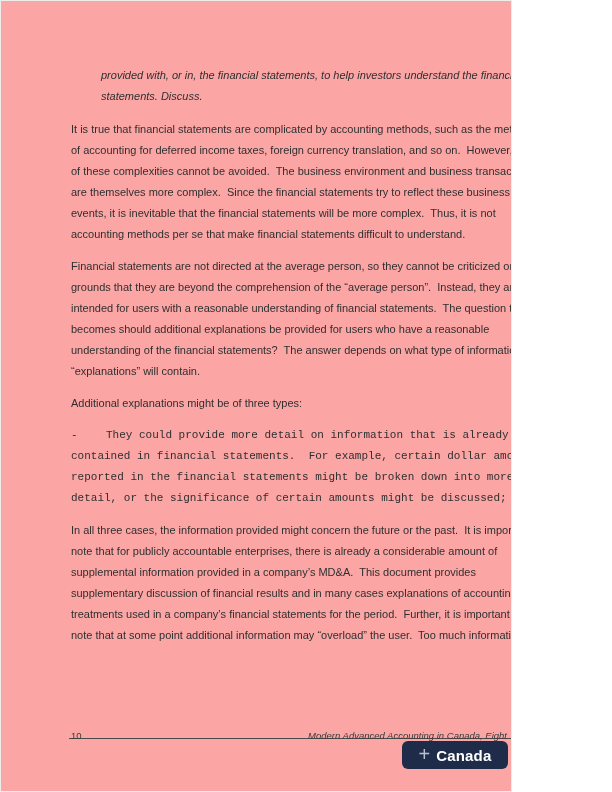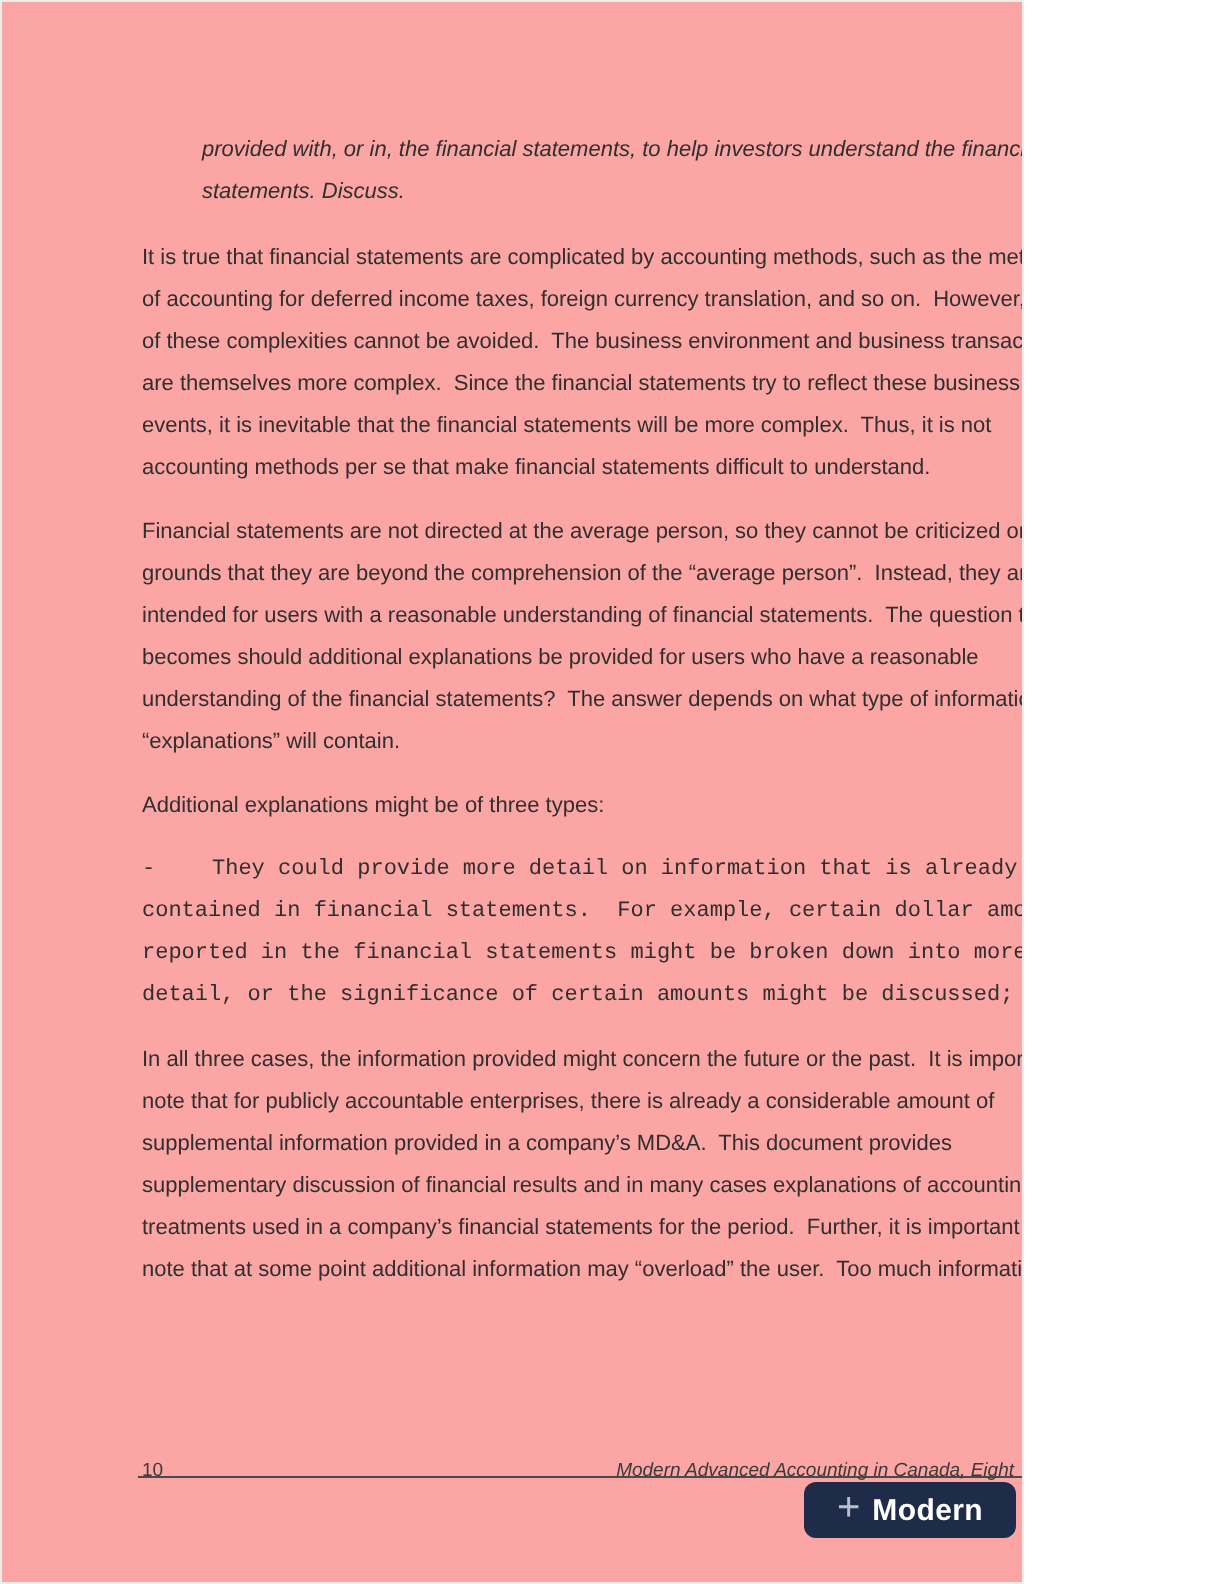--- a/index.html
+++ b/index.html
@@ -141,16 +141,16 @@
 
   <div class="footer-rule"></div>
 
   <div class="footer">
     <span class="page-number">10</span>
     <span class="citation">Modern Advanced Accounting in Canada, Eight</span>
   </div>
 
   <div class="brand-badge">
     <span class="plus-glyph">+</span>
-    <span class="brand-name">Modern</span>
+    <span class="brand-name">Canada</span>
   </div>
 
 </div>
 
 </body></html>

